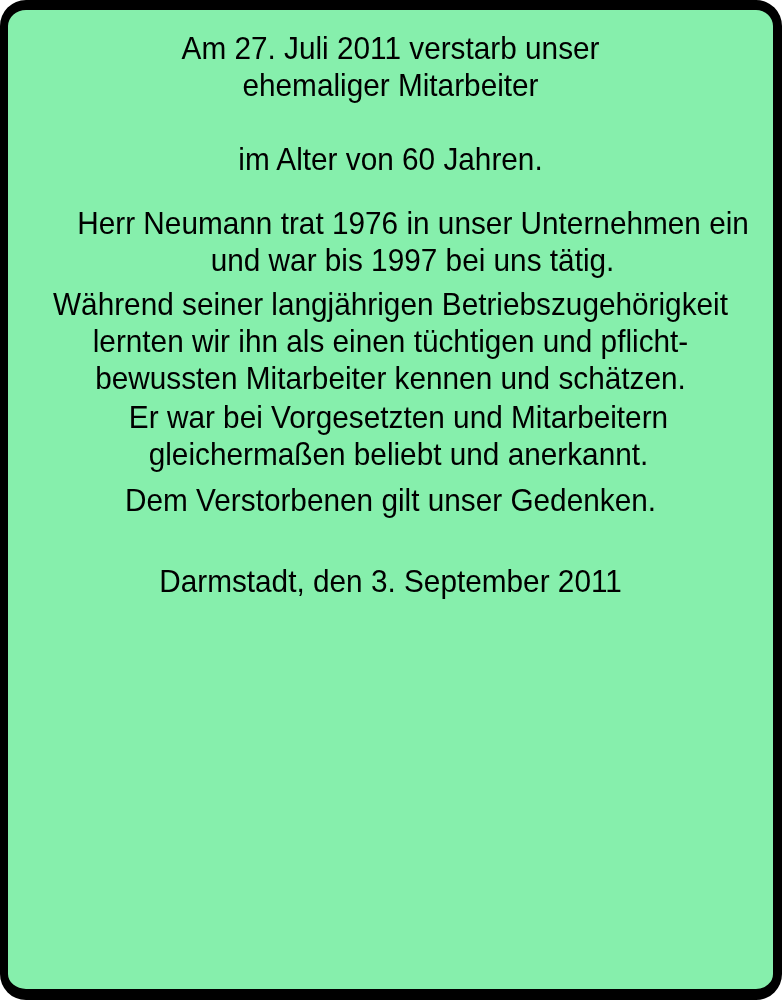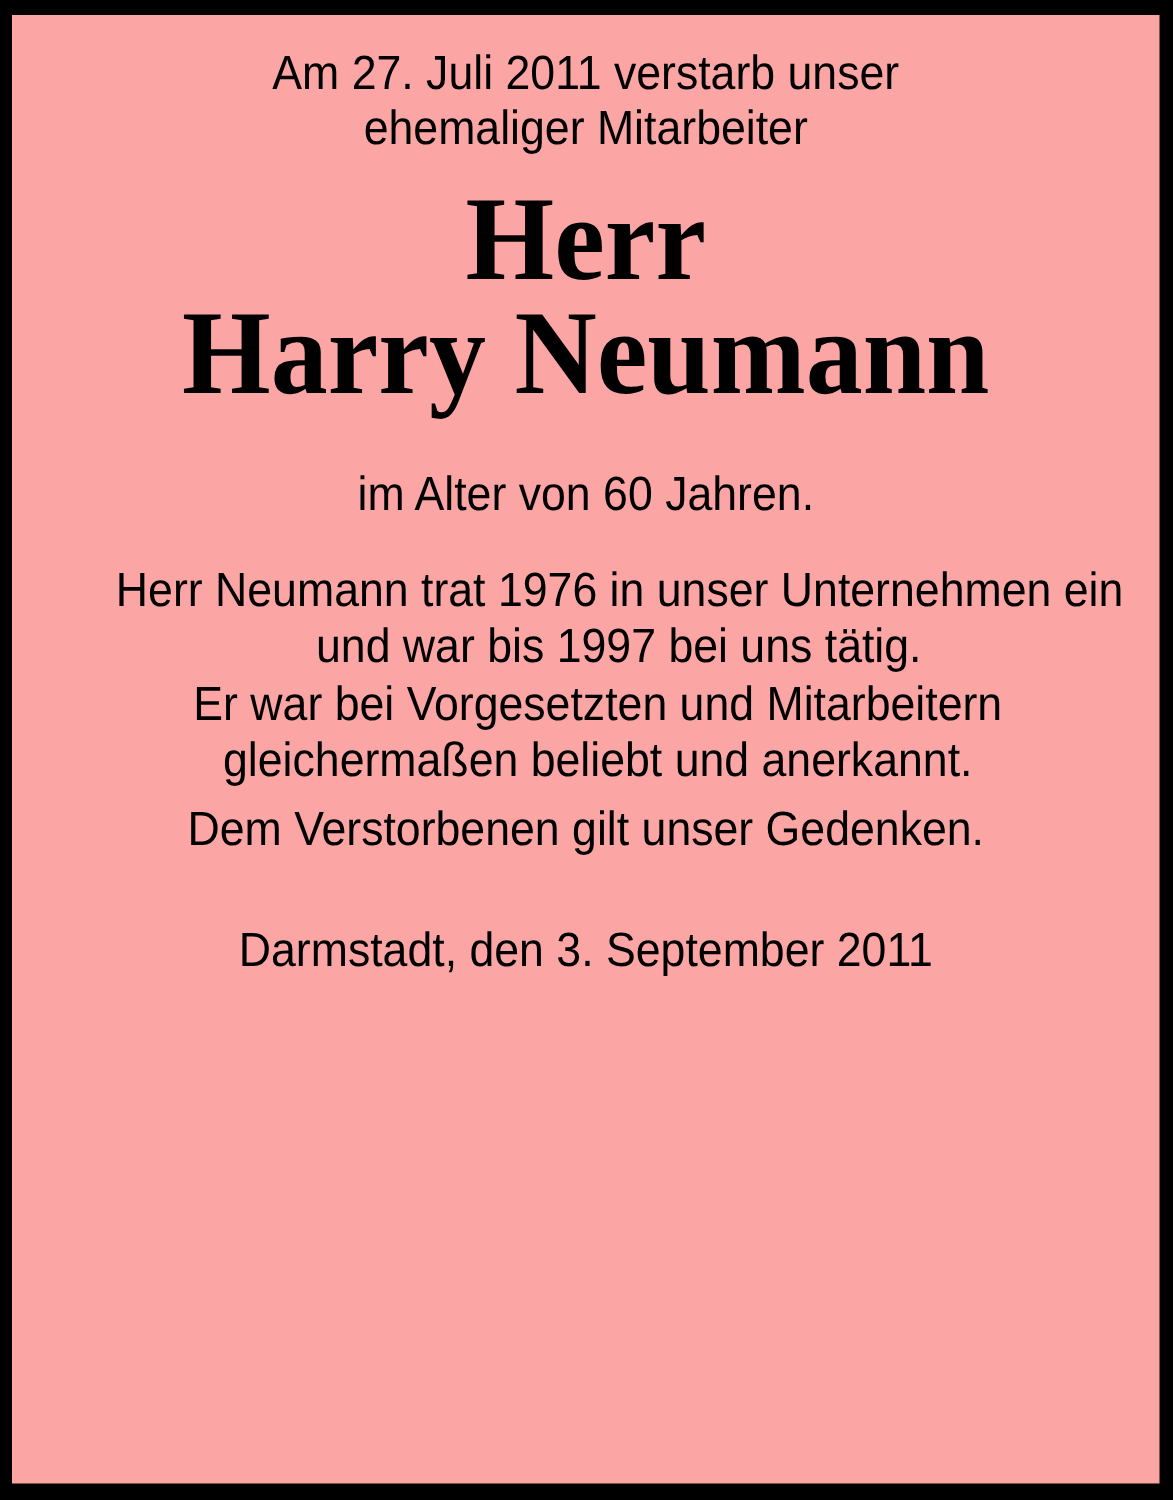--- a/index.html
+++ b/index.html
@@ -5,25 +5,26 @@
   html, body {
     margin: 0;
     padding: 0;
     background: #ffffff;
   }
   .page {
     position: relative;
     width: 782px;
     height: 1000px;
     box-sizing: border-box;
-    background: #fca5a5;
+    background: #86efac;
     border-style: solid;
     border-color: #000000;
     border-width: 10px 9px 11px 8px;
     overflow: hidden;
+    border-radius: 26px;
   }
   .content {
     font-family: "Liberation Sans", sans-serif;
     font-size: 32px;
     color: #000000;
     text-align: center;
   }
   .line {
     line-height: 37px;
     transform-origin: 50% 50%;
@@ -61,32 +62,33 @@
 <body>
 
 <div class="page">
   <div class="content">
 
     <header class="intro">
       <div class="line cx">Am 27. Juli 2011 verstarb unser</div>
       <div class="line cx">ehemaliger Mitarbeiter</div>
     </header>
 
-    <div class="name-block">
-      <div class="line cxn">Herr</div>
-      <div class="line cxn">Harry Neumann</div>
-    </div>
 
     <div class="age line cx">im Alter von 60 Jahren.</div>
 
     <div class="para p1">
       <div class="line cx">Herr Neumann trat 1976 in unser Unternehmen ein</div>
       <div class="line cx">und war bis 1997 bei uns tätig.</div>
     </div>
 
+    <div class="para p2">
+      <div class="line cx">Während seiner langjährigen Betriebszugehörigkeit</div>
+      <div class="line cx">lernten wir ihn als einen tüchtigen und pflicht-</div>
+      <div class="line cx">bewussten Mitarbeiter kennen und schätzen.</div>
+    </div>
 
     <div class="para p3">
       <div class="line cx">Er war bei Vorgesetzten und Mitarbeitern</div>
       <div class="line cx">gleichermaßen beliebt und anerkannt.</div>
     </div>
 
     <div class="para p4">
       <div class="line cx">Dem Verstorbenen gilt unser Gedenken.</div>
     </div>
 

